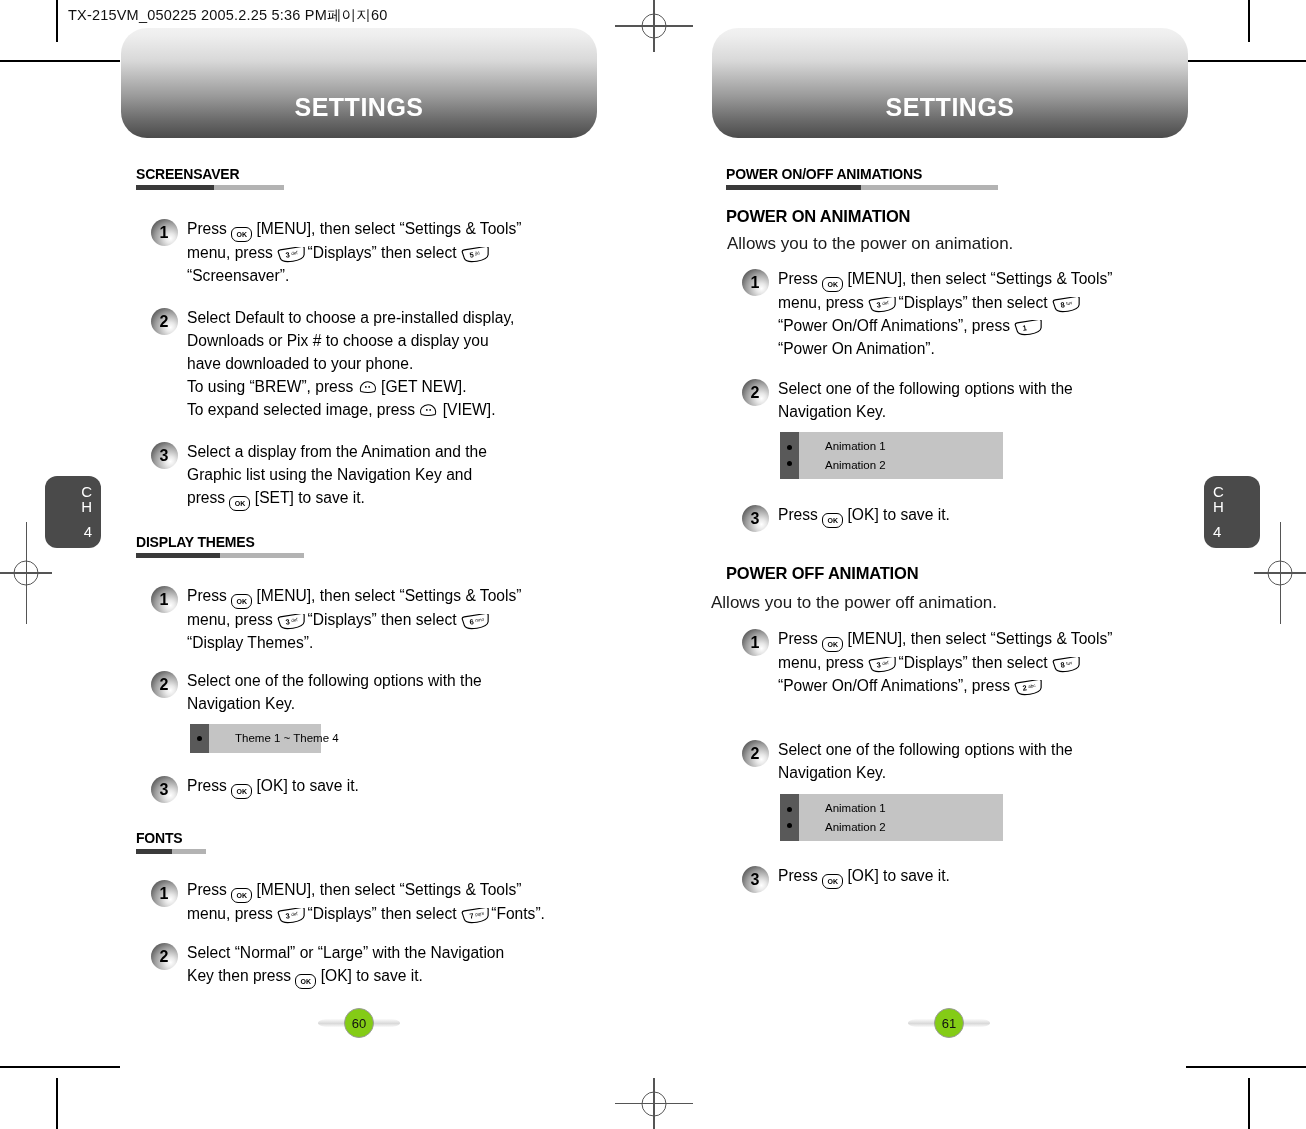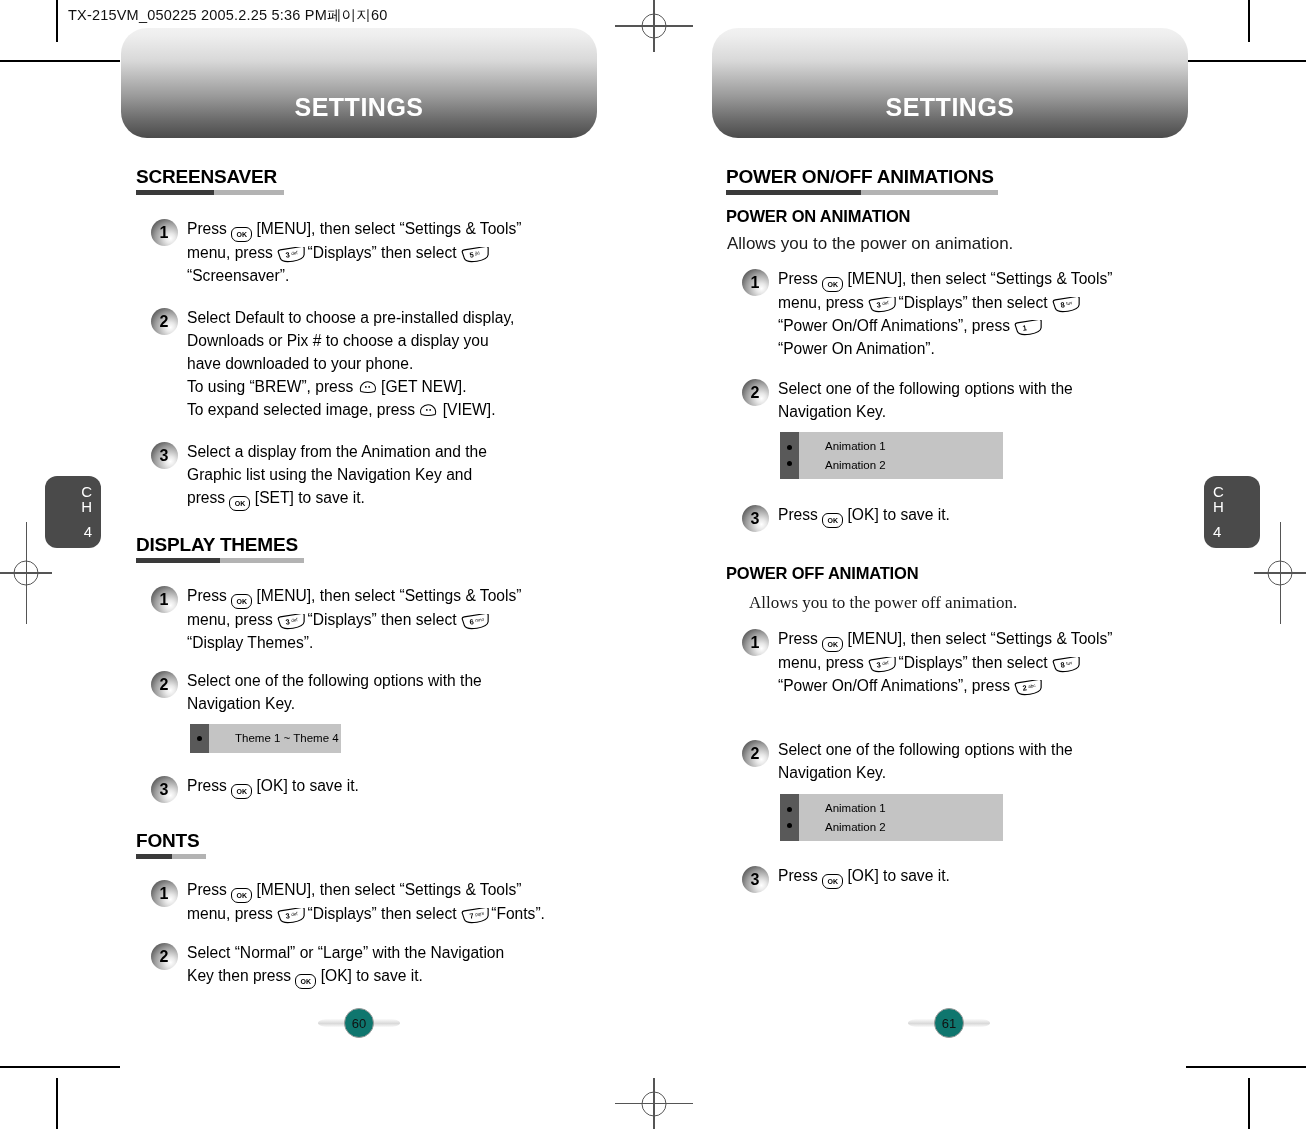--- a/index.html
+++ b/index.html
@@ -31,21 +31,21 @@
     display:flex; align-items:flex-end; justify-content:center;
   }
   .banner-title {
     font-size:25px; font-weight:bold; letter-spacing:.5px;
     padding-bottom:16px;
   }
 
   
   .sec-head { position:absolute; }
   .sec-head .txt {
-    font-size:19px; font-weight:bold; letter-spacing:-0.2px; line-height:1;
+    font-size:14px; font-weight:bold; letter-spacing:-0.2px; line-height:1;
     white-space:nowrap;
   }
   .sec-head .rule { margin-top:4px; height:5px; display:flex; }
   .sec-head .rule .d { background:#3a3a3a; }
   .sec-head .rule .l { background:#b3b3b3; }
 
   .sub-head {
     position:absolute; font-size:16.5px; font-weight:bold;
     letter-spacing:-0.2px; white-space:nowrap;
   }
@@ -106,21 +106,21 @@
   .chtab .cc { font-size:15px; line-height:1.0; font-weight:400; }
   .chtab .nn { font-size:15px; line-height:1.0; }
   .chtab.left { align-items:flex-end; text-align:right; }
   .chtab.right { align-items:flex-start; text-align:left; }
 
   
   .pgnum { position:absolute; width:84px; height:34px; }
   .pgnum .circle {
     position:absolute; left:50%; top:50%; transform:translate(-50%,-50%);
     width:30px; height:30px; border-radius:50%;
-    border:1.2px solid #9a9a9a; background:#0f766e;
+    border:1.2px solid #9a9a9a; background:#84cc16;
     display:flex; align-items:center; justify-content:center;
     font-size:13px; color:#111; z-index:2;
   }
   .pgnum .wing {
     position:absolute; top:50%; transform:translateY(-50%);
     height:9px; width:28px;
     background:linear-gradient(to bottom,#ffffff,#d9d9d9 55%,#ffffff);
   }
   .pgnum .wing.l { left:1px; border-radius:50% 0 0 50%; }
   .pgnum .wing.r { right:1px; border-radius:0 50% 50% 0; }
@@ -298,21 +298,21 @@
       </div>
       <div class="body">
         <div class="ln"><span>Select one of the following options with the</span></div>
         <div class="ln"><span>Navigation Key.</span></div>
       </div>
     </div>
     <div class="optbox" style="left: 190px; top: 724px;">
       <div class="dots">
         <i></i>
       </div>
-      <div class="items" style="width: 132px;">
+      <div class="items" style="width: 112px;">
         <div>Theme 1 ~ Theme 4</div>
       </div>
     </div>
     <div class="step" style="position: absolute; left: 151px; top: 775px;">
       <div class="bullet">
         <span>3</span>
       </div>
       <div class="body">
         <div class="ln"><span>Press </span><span class="k kok">OK</span><span> [OK] to save it.</span></div>
       </div>
@@ -415,21 +415,21 @@
     </div>
     <div class="step" style="position: absolute; left: 742px; top: 504px;">
       <div class="bullet">
         <span>3</span>
       </div>
       <div class="body">
         <div class="ln"><span>Press </span><span class="k kok">OK</span><span> [OK] to save it.</span></div>
       </div>
     </div>
     <div class="sub-head" style="left: 726px; top: 564px;">POWER OFF ANIMATION</div>
-    <div class="sub-desc" style="left: 749px; top: 593px; font-family: Liberation Serif, serif;">Allows you to the power off animation.</div>
+    <div class="sub-desc" style="left: 711px; top: 593px;">Allows you to the power off animation.</div>
     <div class="step" style="position: absolute; left: 742px; top: 628px;">
       <div class="bullet">
         <span>1</span>
       </div>
       <div class="body">
         <div class="ln"><span>Press </span><span class="k kok">OK</span><span> [MENU], then select “Settings &amp; Tools”</span></div>
         <div class="ln"><span>menu, press </span><span class="k knum"><svg viewBox="0 0 52 28" width="30" height="16">
               <g transform="rotate(-9 26 14)">
                 <path d="M3 5 Q3 2 7 2 L45 2 Q49 2 49 5 L47 17 Q45 25 26 25 Q7 25 5 17 Z" fill="#fff" stroke="#000" stroke-width="2"></path>
                 <text x="15" y="17" font-family="Liberation Sans, sans-serif" font-size="13" font-weight="bold" fill="#000">3</text>

